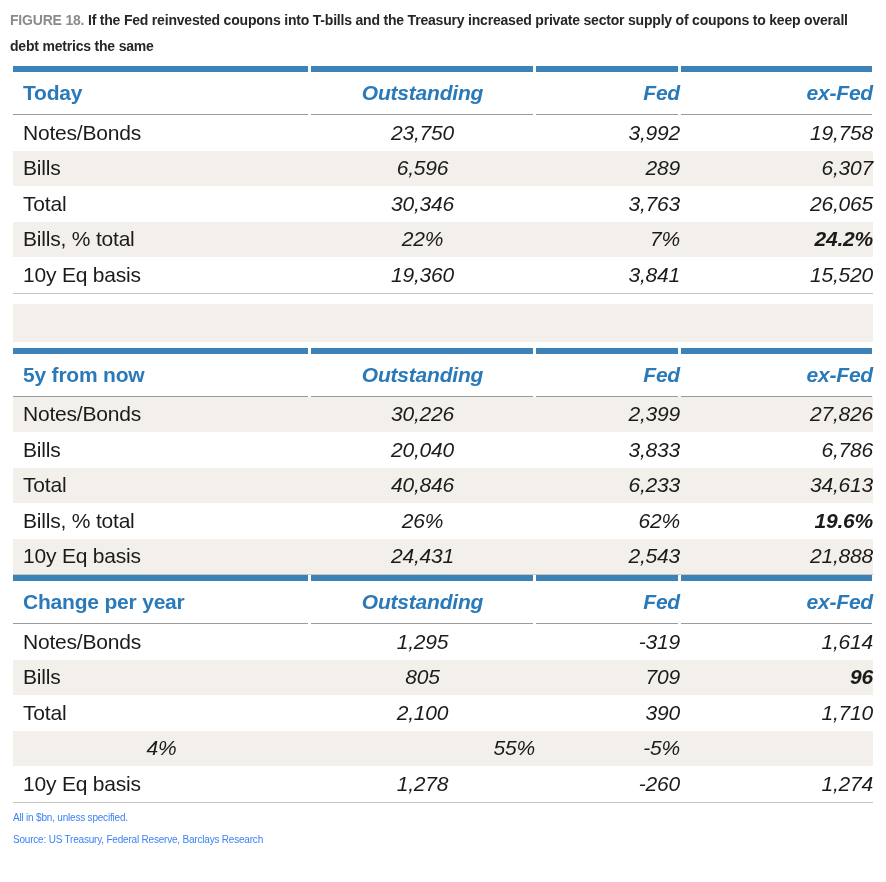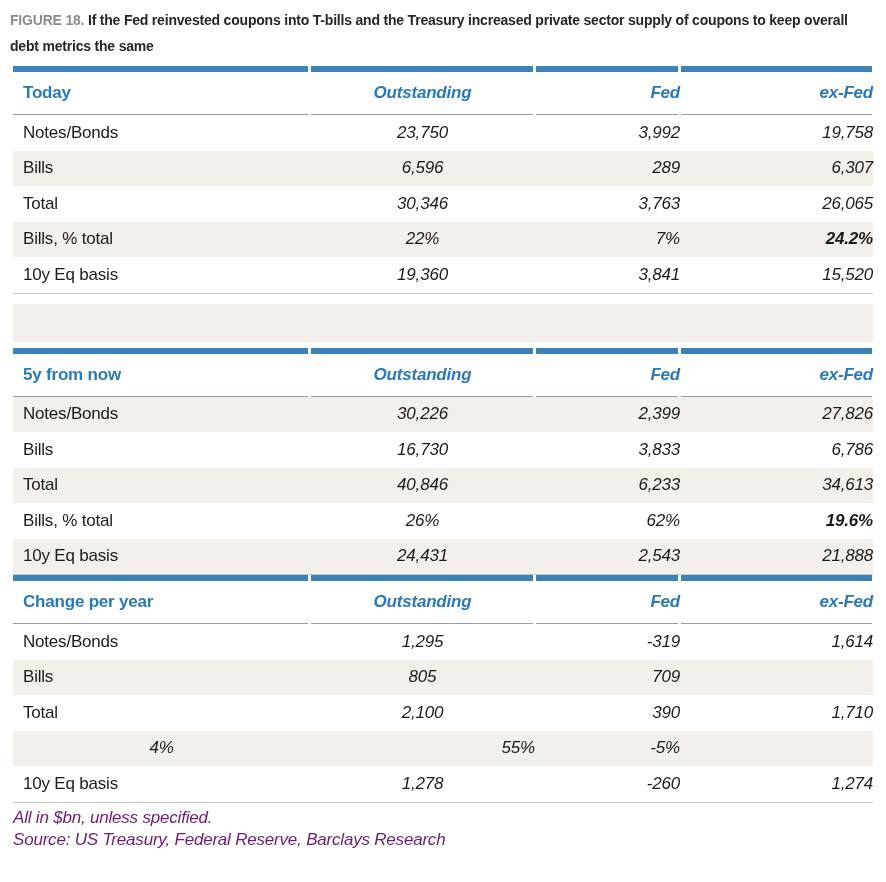--- a/index.html
+++ b/index.html
@@ -66,44 +66,43 @@
   .hrule i:nth-child(3) { width: 142px; }
   .hrule i:nth-child(4) { width: 191px; }
 
   .brule { height: 1px; background: #c9c5c0; }
 
   .row {
     display: grid;
     grid-template-columns: 297px 225px 145px 193px;
     align-items: center;
     height: 35.5px;
-    font-size: 17px;
+    font-size: 21px;
     color: #1b1b1b;
     letter-spacing: -0.2px;
   }
   .row.header {
     height: 42px;
     font-weight: bold;
     color: #2a79b8;
   }
   .row.shaded { background: #f3efea; }
 
   .cell.label { text-align: left; padding-left: 10px; }
   .cell.num   { text-align: center; font-style: italic; }
   .cell.c3, .cell.c4 { padding-left: 24px; text-align: right; }
   .cell.bold  { font-weight: bold; }
 
   
   .footnotes {
     margin: 4px 0 0 13px;
-    font-size: 17px;
+    font-size: 10px;
     line-height: 22px;
-    color: #701a75;
+    color: #3b82f6;
     letter-spacing: -0.2px;
-    font-style: italic;
   }
 </style>
 </head>
 <body>
 
 <div class="page">
 
   <div class="figure-title">
     <span class="fig-label">FIGURE 18.</span>
     <span class="fig-rest">If the Fed reinvested coupons into T-bills and the Treasury increased private sector supply of coupons to keep overall debt metrics the same</span>
@@ -190,21 +189,21 @@
     <div class="rows">
   <div class="row shaded">
     <div class="cell label">Notes/Bonds</div>
     <div class="cell num c2">30,226</div>
     <div class="cell num c3">2,399</div>
     <div class="cell num c4">27,826</div>
   </div>
 
   <div class="row">
     <div class="cell label">Bills</div>
-    <div class="cell num c2">16,730</div>
+    <div class="cell num c2">20,040</div>
     <div class="cell num c3">3,833</div>
     <div class="cell num c4">6,786</div>
   </div>
 
   <div class="row shaded">
     <div class="cell label">Total</div>
     <div class="cell num c2">40,846</div>
     <div class="cell num c3">6,233</div>
     <div class="cell num c4">34,613</div>
   </div>
@@ -250,20 +249,21 @@
     <div class="cell label">Notes/Bonds</div>
     <div class="cell num c2">1,295</div>
     <div class="cell num c3">-319</div>
     <div class="cell num c4">1,614</div>
   </div>
 
   <div class="row shaded">
     <div class="cell label">Bills</div>
     <div class="cell num c2">805</div>
     <div class="cell num c3">709</div>
+    <div class="cell num c4 bold">96</div>
   </div>
 
   <div class="row">
     <div class="cell label">Total</div>
     <div class="cell num c2">2,100</div>
     <div class="cell num c3">390</div>
     <div class="cell num c4">1,710</div>
   </div>
 
   <div class="row shaded">

